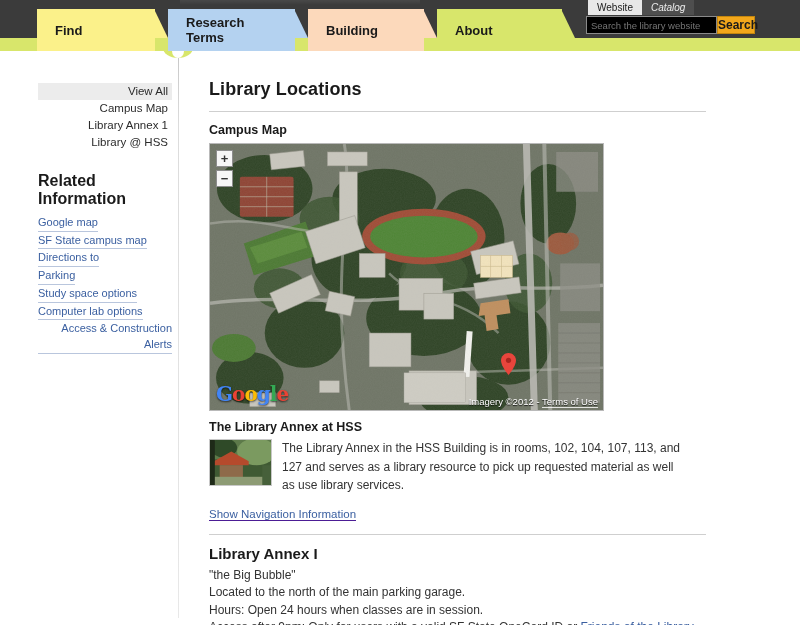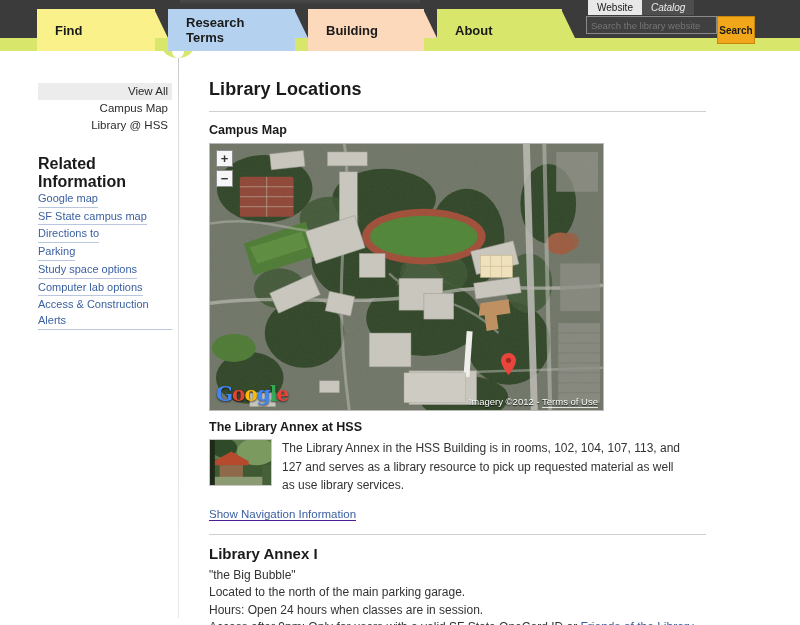--- a/index.html
+++ b/index.html
@@ -86,30 +86,30 @@
     line-height: 14px;
     cursor: pointer;
     background: #bfbfbf;
   }
   .srch-tab.active { background: #e8e8e8; }
   .srch-tab.inactive { background: #4e4e4e; color: #ededed; font-style: italic; }
   .srow-input { display: flex; height: 18px; margin-top: 1px; }
   .srch-input {
     width: 131px; height: 18px;
     border: 1px solid #8a8a8a;
-    background: #404040;
+    background: #000000;
     font-size: 9.5px; color: #9b9b9b;
     padding: 0 4px;
     font-family: "Liberation Sans", sans-serif;
   }
   .srch-btn {
-    width: 38px; height: 28px;
+    width: 38px; height: 18px;
     background: #f2a71b;
     border: 1px solid #c4860d;
-    color: #1a1a1a; font-size: 10px; font-weight: bold;
+    color: #1a1a1a; font-size: 12px; font-weight: bold;
     cursor: pointer;
     font-family: "Liberation Sans", sans-serif;
     padding: 0;
   }
 
   
   .page { position: absolute; top: 51px; left: 0; width: 800px; height: 574px; background: #fff; padding-left: 40px; }
   .vdivider {
     position: absolute; top: 7px; left: 178px;
     width: 1px; height: 560px;
@@ -122,21 +122,21 @@
     font-size: 11.5px; color: #2b2b2b;
     line-height: 15px; padding: 1px 4px 1px 0;
     cursor: pointer;
   }
   .sb-item.active { background: #ececec; }
   .sb-related-title {
     margin-top: 21px;
     font-size: 16px; font-weight: bold; color: #1a1a1a;
     text-align: left;
   }
-  .sb-links { text-align: left; }
+  .sb-links { margin-top: 7px; text-align: right; }
   .sb-link {
     display: block;
     font-size: 11px; color: #3a5fa0;
     line-height: 15.7px;
     text-decoration: none;
     border-bottom: 1px solid #b9c6dd;
     width: fit-content;
     cursor: pointer;
     margin-bottom: 1px;
   }
@@ -258,20 +258,21 @@
 <div class="greenbar"></div>
 <div class="green-notch"></div>
 <div class="green-notch-inner"></div>
 
 <div class="page">
   <div class="vdivider"></div>
 
   <div class="sidebar">
     <div class="sb-item active">View All</div>
     <div class="sb-item">Campus Map</div>
+    <div class="sb-item">Library Annex 1</div>
     <div class="sb-item">Library @ HSS</div>
 
     <div class="sb-related-title">Related Information</div>
     <div class="sb-links">
       <a class="sb-link">Google map</a>
       <a class="sb-link">SF State campus map</a>
       <a class="sb-link">Directions to</a>
       <a class="sb-link">Parking</a>
       <a class="sb-link">Study space options</a>
       <a class="sb-link">Computer lab options</a>

